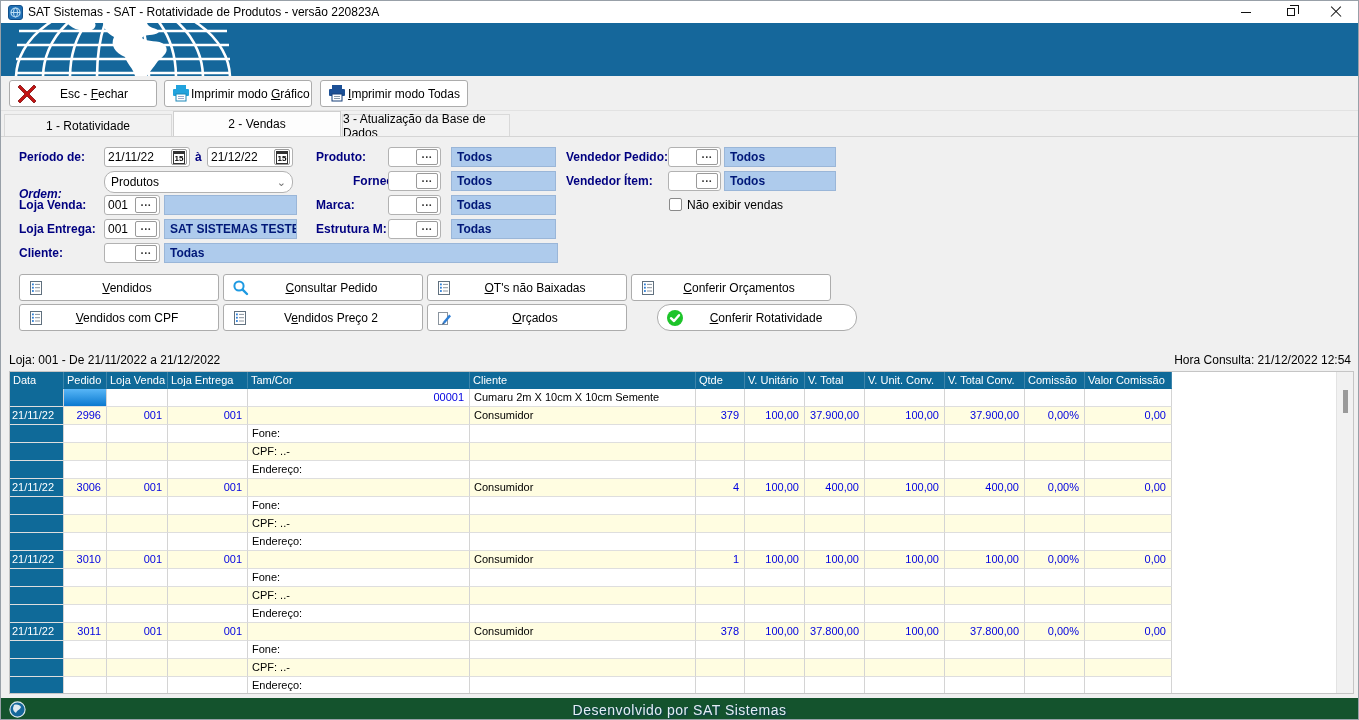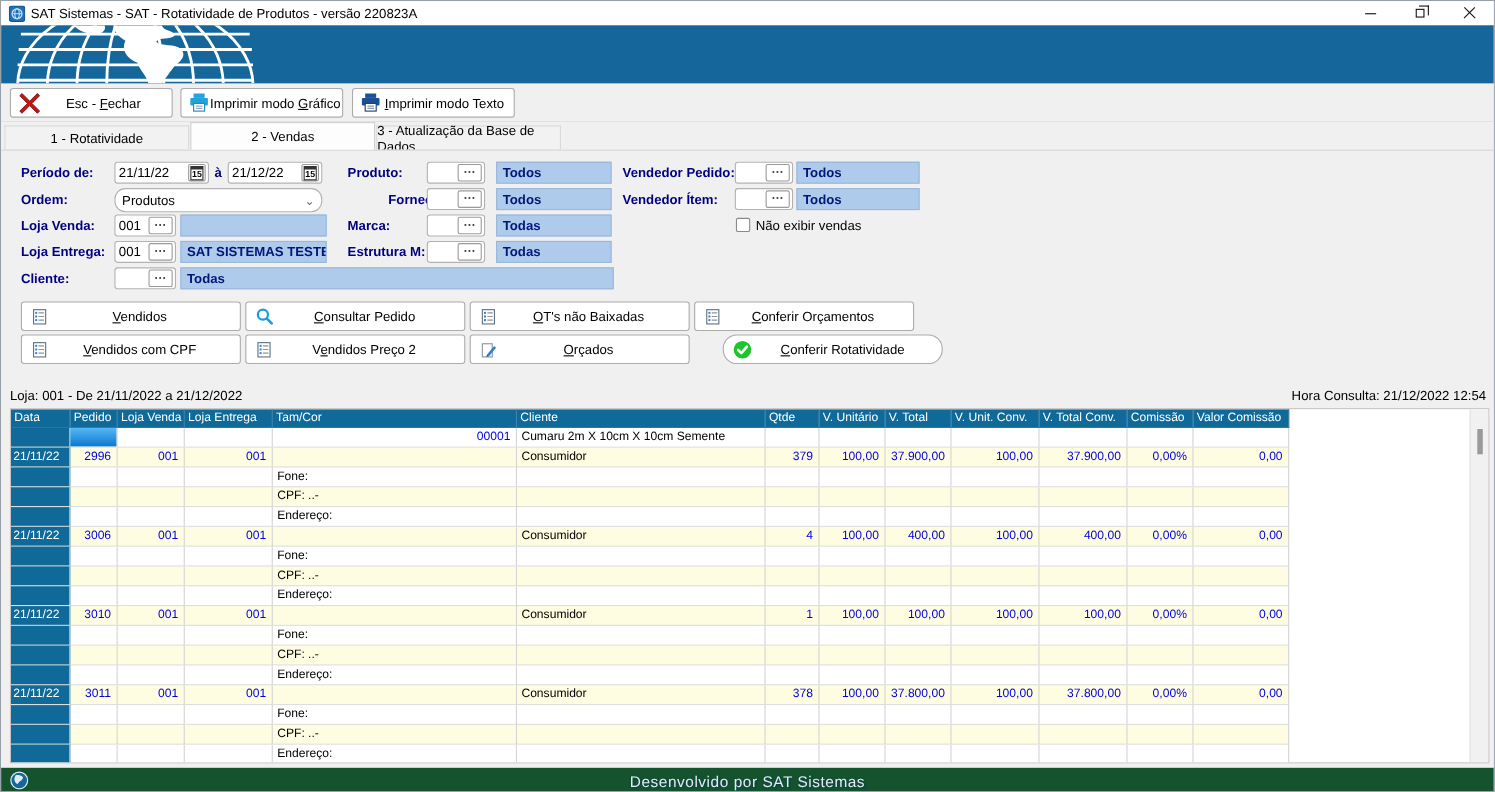--- a/index.html
+++ b/index.html
@@ -145,21 +145,21 @@
     <button class="tbtn" style="left:319px;">
       <span class="tico">
           <svg width="20" height="19" viewBox="0 0 20 19">
             <rect x="5" y="1" width="10" height="4" fill="#1c5096"></rect>
             <rect x="2" y="5" width="16" height="7" rx="1" fill="#1c5096"></rect>
             <rect x="5" y="10" width="10" height="7" fill="#fff" stroke="#163f78"></rect>
             <line x1="7" y1="12.5" x2="13" y2="12.5" stroke="#89a" stroke-width="1"></line>
             <line x1="7" y1="14.5" x2="13" y2="14.5" stroke="#89a" stroke-width="1"></line>
           </svg>
         </span>
-      <span class="tlabel"><span></span><span class="key">I</span><span>mprimir modo Texto</span></span>
+      <span class="tlabel"><span></span><span class="key">I</span><span>mprimir modo Todas</span></span>
     </button>
   </div>
 
   <div class="tabbar">
     <div class="tab" style="left:3px;width:168px;">
         <span>1 - Rotatividade</span>
       </div>
     <div class="tab active" style="left:172px;width:168px;">
         <span>2 - Vendas</span>
       </div>
@@ -178,21 +178,21 @@
       </span>
   </div>
   <span class="flabel" style="left:194px;top:149px;">à</span>
   <div class="whitefield" style="left:206px;top:146px;width:86px;">
     <input value="21/12/22" style="">
     <span class="calbtn">
         <span class="calglyph">15</span>
       </span>
   </div>
 
-  <span class="flabel" style="left:18px;top:173px;">Ordem:</span>
+  <span class="flabel" style="left:18px;top:186px;font-style:italic;">Ordem:</span>
   <div class="selectbox" style="left:103px;top:170px;width:189px;border-radius:10px;">
     <span>Produtos</span>
     <span class="chev">⌄</span>
   </div>
 
   <span class="flabel" style="left:18px;top:197px;">Loja Venda:</span>
   <div class="whitefield" style="left:103px;top:194px;width:56px;">
     <input value="001" style="">
     <span class="dotbtn">···</span>
   </div>

